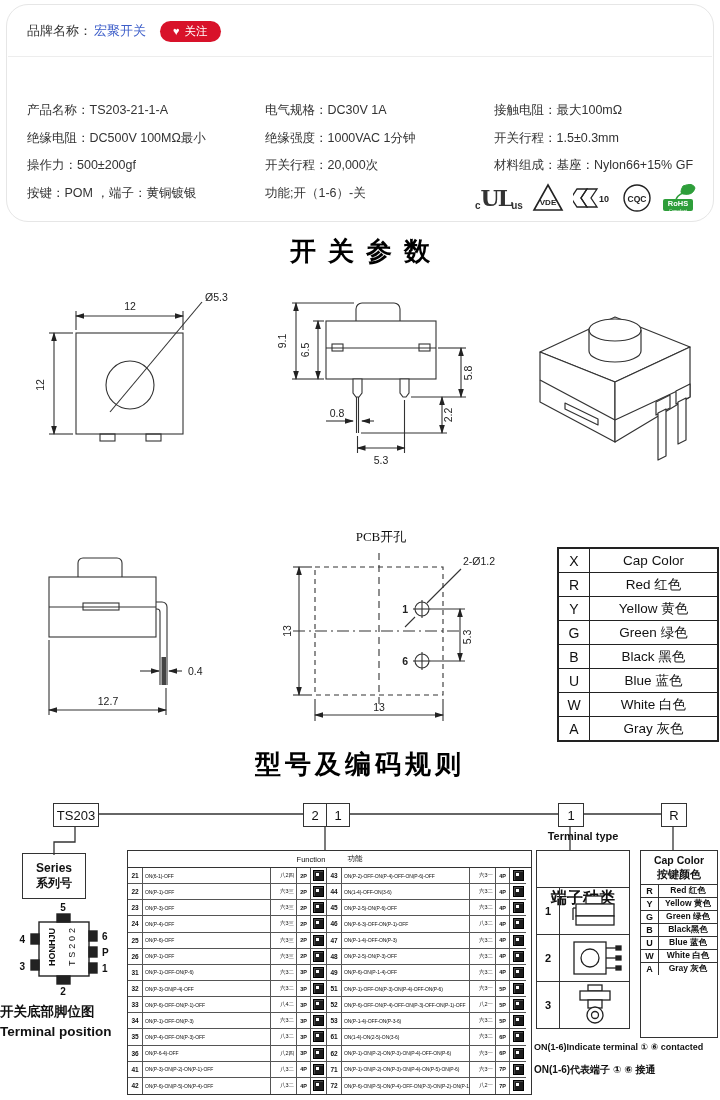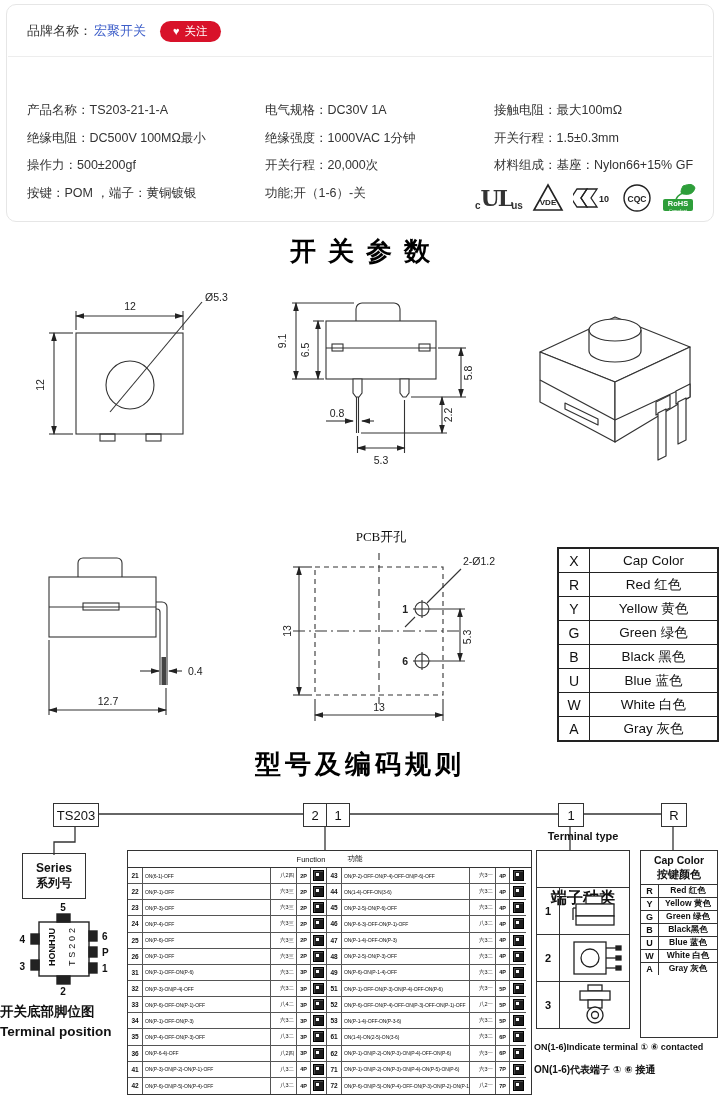--- a/index.html
+++ b/index.html
@@ -1,19 +1,19 @@
 <!DOCTYPE html>
 <html><head>
 <meta charset="utf-8">
 <style>
   html,body{margin:0;padding:0;background:#fff;}
   #page{position:relative;width:720px;height:1100px;background:#fff;overflow:hidden;
         font-family:"Liberation Sans","DejaVu Sans",sans-serif;color:#333;}
   
-  .card{position:absolute;left:6px;top:4px;width:706px;height:216px;border:1px solid #e6e6e6;border-radius:10px;background:#fff;}
+  .card{position:absolute;left:6px;top:4px;width:706px;height:216px;border:1px solid #e6e6e6;border-radius:22px;background:#fff;}
   .brand-row{position:absolute;left:20px;top:14px;height:24px;display:flex;align-items:center;font-size:13px;}
   .brand-label{color:#333;}
   .brand-link{color:#3d5ec9;margin-left:2px;cursor:pointer;}
   .follow-btn{margin-left:14px;background:#d8122a;color:#fff;border:none;border-radius:11px;
               height:21px;padding:0 13px;font-size:11.5px;display:flex;align-items:center;gap:5px;cursor:pointer;}
   .follow-heart{font-size:11px;line-height:1;}
   .card-divider{position:absolute;left:1px;right:1px;top:51px;height:1px;background:#ededed;}
   .pp-title{position:absolute;left:20px;top:60px;font-family:"DejaVu Serif","Liberation Serif",serif;
             font-style:italic;font-weight:bold;font-size:24px;color:#111;letter-spacing:6px;}
   .spec-cell{position:absolute;font-size:12.5px;color:#333;white-space:nowrap;}

